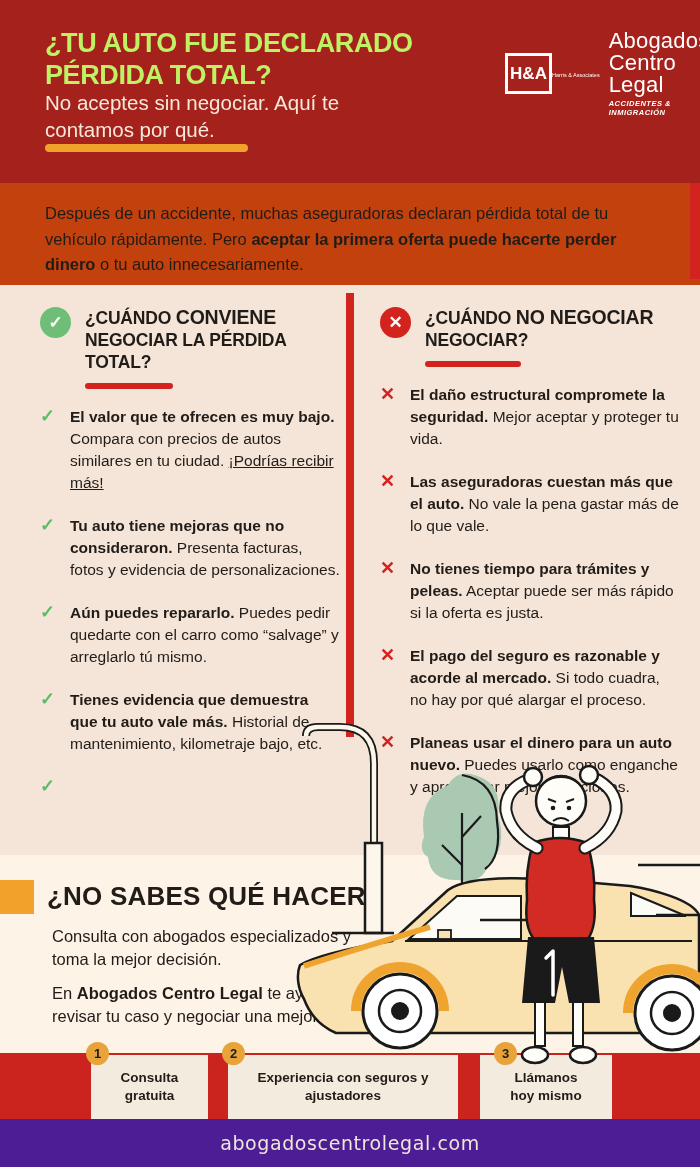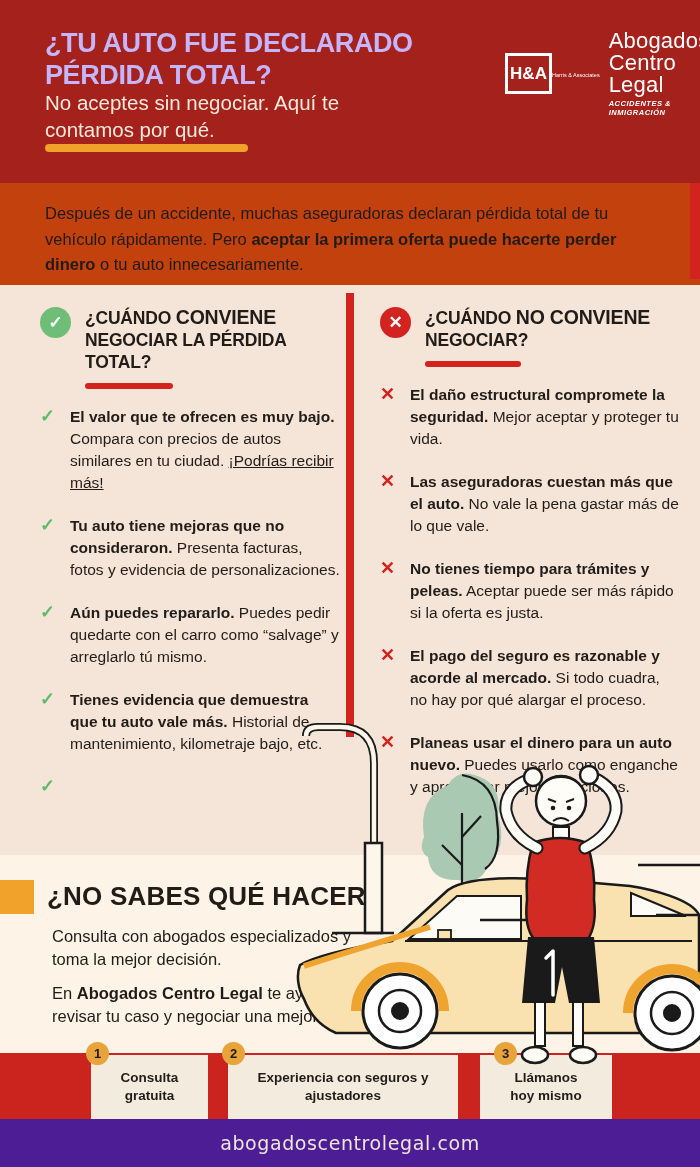--- a/index.html
+++ b/index.html
@@ -3,21 +3,21 @@
 <meta charset="utf-8">
 <style>
   * { margin:0; padding:0; box-sizing:border-box; }
   html,body { background:#888; }
   body { font-family:"Liberation Sans", sans-serif; }
   .page { position:relative; width:700px; height:1167px; overflow:hidden;
           background:#F5E5D8; margin:0 auto; color:#211C18; }
 
   
   .header { position:absolute; top:0; left:0; width:700px; height:183px; background:#A5211B; }
-  .header-title { position:absolute; left:45px; top:28px; width:380px; color:#c4b5fd;
+  .header-title { position:absolute; left:45px; top:28px; width:380px; color:#bef264;
                   font-size:27px; font-weight:800; letter-spacing:-0.4px; line-height:1.17; }
   .header-sub { position:absolute; left:45px; top:90px; width:330px; color:#F6E9DB;
                 font-size:20.5px; line-height:1.3; }
   .accent-bar { position:absolute; left:45px; top:144px; width:203px; height:8px;
                 background:#F0A22B; border-radius:4px; }
   .logo { position:absolute; left:505px; top:30px; display:flex; gap:9px; color:#fff; }
   .logo-markwrap { display:flex; flex-direction:row; align-items:center; }
   .logo-mark { width:47px; height:41px; border:3px solid #fff; display:flex;
                align-items:center; justify-content:center; font-weight:800; font-size:17px; }
   .logo-mark-sub { font-size:5.5px; margin-top:2px; white-space:nowrap; }
@@ -146,21 +146,21 @@
           </div>
         <div class="item">
             <span class="mark mark-green">✓</span>
           </div>
       </div>
     </div>
 
     <div class="col col-right">
       <div class="col-head">
         <div class="circle-icon circle-red">✕</div>
-        <div class="col-title"><span>¿CUÁNDO </span><strong>NO CONVIENE</strong><span> NEGOCIAR?</span></div>
+        <div class="col-title"><span>¿CUÁNDO </span><strong>NO NEGOCIAR</strong><span> NEGOCIAR?</span></div>
       </div>
       <div class="h-underline right"></div>
       <div class="items">
         <div class="item">
             <span class="mark mark-red">✕</span>
             <p><b>El daño estructural compromete la seguridad.</b><span> Mejor aceptar y proteger tu vida.</span></p>
           </div>
         <div class="item">
             <span class="mark mark-red">✕</span>
             <p><b>Las aseguradoras cuestan más que el auto.</b><span> No vale la pena gastar más de lo que vale.</span></p>

